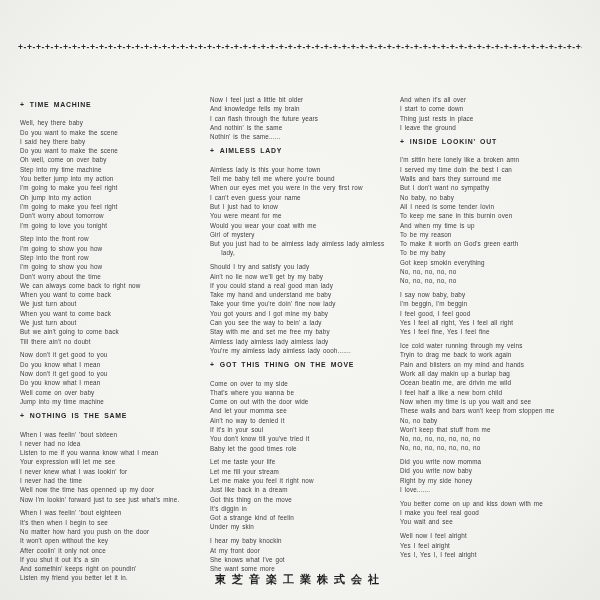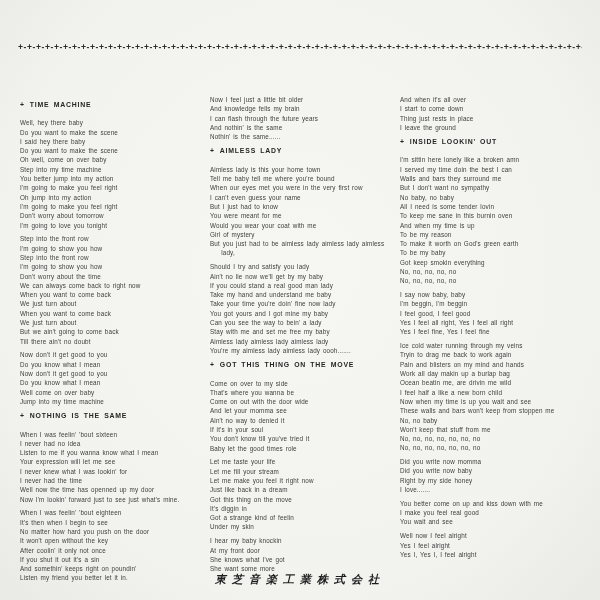--- a/index.html
+++ b/index.html
@@ -30,21 +30,20 @@
   .stanza{margin:0 0 4.5px 0;}
   .title{
     font-size:6.9px;line-height:9.3px;font-weight:bold;letter-spacing:0.8px;
     word-spacing:1.5px;color:#262626;margin:5px 0 9px 0;
   }
   .title .marker{margin-right:5px;font-weight:bold;}
   .publisher{
     position:absolute;left:0;top:572px;width:600px;text-align:center;
     font-size:11px;font-weight:bold;letter-spacing:6px;color:#1f1f1f;
     font-family:"DejaVu Sans", sans-serif;
-    font-style:italic;
   }
 </style>
 </head>
 <body>
 
 <div class="page">
   <div class="border-top">+-+-+-+-+-+-+-+-+-+-+-+-+-+-+-+-+-+-+-+-+-+-+-+-+-+-+-+-+-+-+-+-+-+-+-+-+-+-+-+-+-+-+-+-+-+-+-+-+-+-+-+-+-+-+-+-+-+-+-+-+-+-+-+-+-+-+-+-+-+-+-+-+-+-+-+-+-+-+-+-+-+-+-+-+-+-+-+-+-+-+-+-+-+-+-+-+-+-+-+-+-+-+-+-+-+-+-+-+-+-</div>
   <div class="columns">
     <div class="col col1">
         <div class="title"><span class="marker">+</span><span>TIME MACHINE</span></div>

